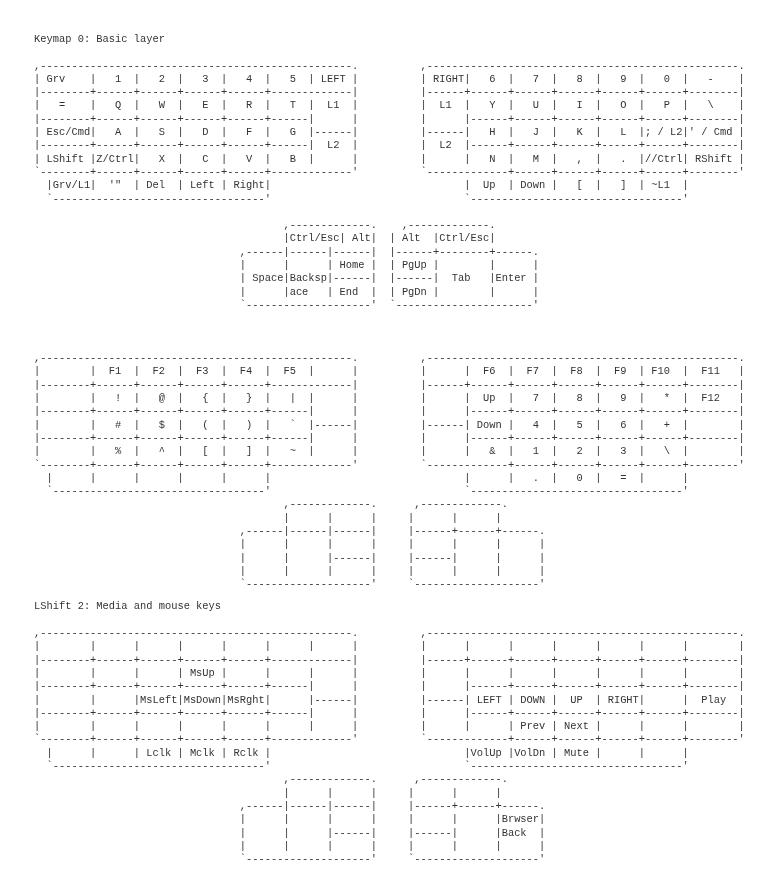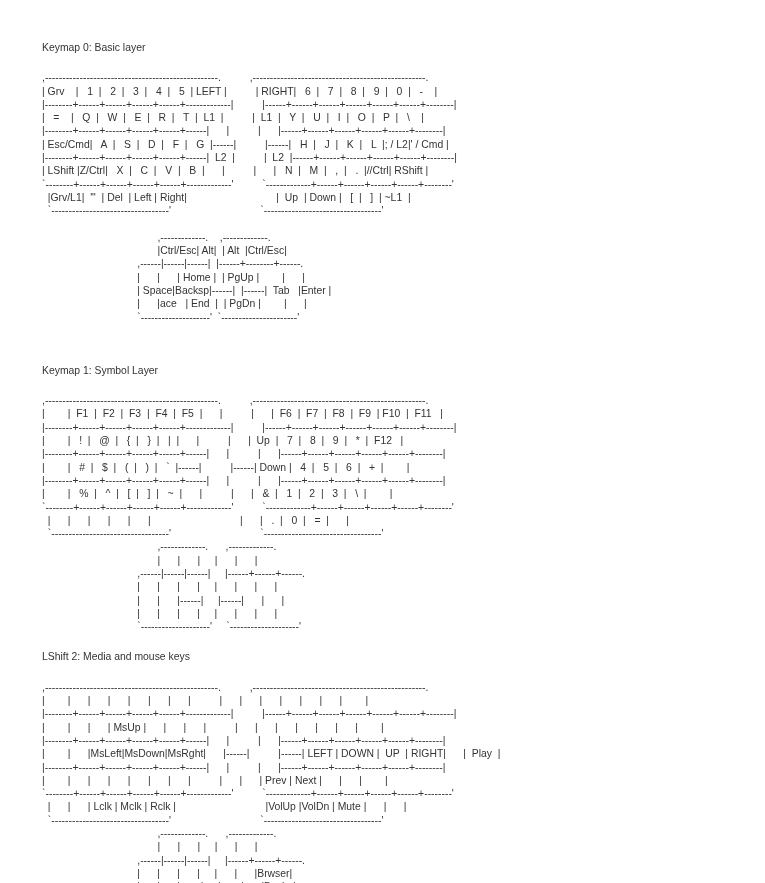--- a/index.html
+++ b/index.html
@@ -10,22 +10,22 @@
     overflow: hidden;
   }
   .doc {
     padding: 24px 0 0 25px;
     font-family: "DejaVu Sans Mono", "Liberation Mono", monospace;
     font-size: 10.4px;
     line-height: 13.3px;
     color: #333333;
   }
   pre {
-    margin: 17px;
-    font-family: Liberation Sans, sans-serif;
+    margin: 9px;
+    font-family: Liberation Mono, monospace;
     font-size: inherit;
     line-height: inherit;
     white-space: pre;
   }
   .km-title { height: 13.3px; }
   .km-art { margin-top: 13.3px; }
   .section-keymap0 .km-art { margin-bottom: 39.9px; } 
   .section-keymap1 .km-art { margin-bottom: 0; }      
   .section-keymap2 .km-art { margin-bottom: 0; }
 </style>
@@ -51,21 +51,20 @@
                                         ,-------------.    ,-------------.
                                         |Ctrl/Esc| Alt|  | Alt  |Ctrl/Esc|
                                  ,------|------|------|  |------+--------+------.
                                  |      |      | Home |  | PgUp |        |      |
                                  | Space|Backsp|------|  |------|  Tab   |Enter |
                                  |      |ace   | End  |  | PgDn |        |      |
                                  `--------------------'  `----------------------'</pre>
   </section>
 
   <section class="section-keymap1">
-    <pre class="km-title">Keymap 1: Symbol Layer</pre>
     <pre class="km-art">,--------------------------------------------------.          ,--------------------------------------------------.
 |        |  F1  |  F2  |  F3  |  F4  |  F5  |      |          |      |  F6  |  F7  |  F8  |  F9  | F10  |  F11   |
 |--------+------+------+------+------+-------------|          |------+------+------+------+------+------+--------|
 |        |   !  |   @  |   {  |   }  |   |  |      |          |      |  Up  |   7  |   8  |   9  |   *  |  F12   |
 |--------+------+------+------+------+------|      |          |      |------+------+------+------+------+--------|
 |        |   #  |   $  |   (  |   )  |   `  |------|          |------| Down |   4  |   5  |   6  |   +  |        |
 |--------+------+------+------+------+------|      |          |      |------+------+------+------+------+--------|
 |        |   %  |   ^  |   [  |   ]  |   ~  |      |          |      |   &amp;  |   1  |   2  |   3  |   \  |        |
 `--------+------+------+------+------+-------------'          `-------------+------+------+------+------+--------'
   |      |      |      |      |      |                               |      |   .  |   0  |   =  |      |

